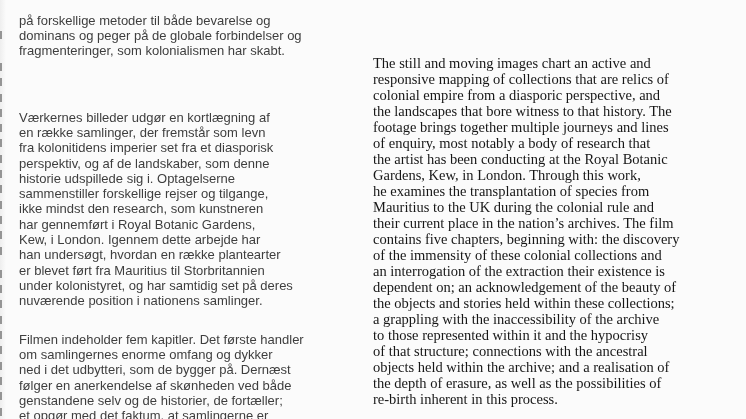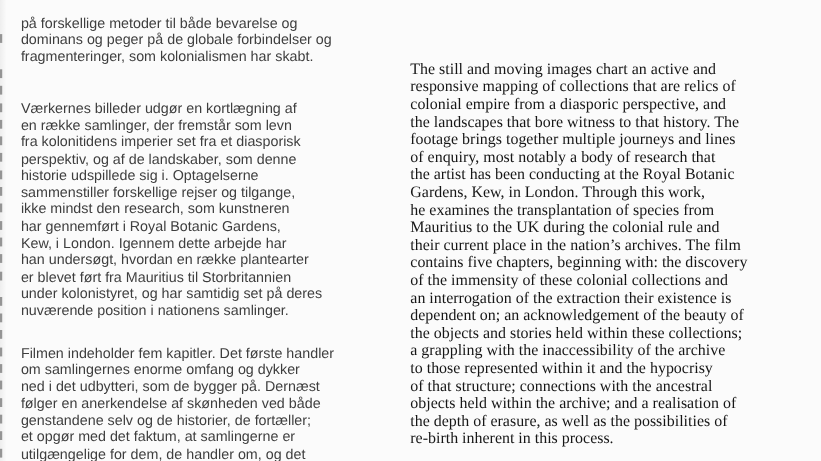--- a/index.html
+++ b/index.html
@@ -28,21 +28,21 @@
   }
   .col { position: absolute; white-space: pre-line; }
   .col p { margin: 0; padding: 0; }
   .col-left {
     left: 19px; top: -2.8px; width: 350px;
     font-family: "Liberation Sans", sans-serif;
     font-size: 13px; line-height: 15.3px;
     color: #3e3e3e;
   }
   .col-left p.p1 { margin-bottom: 17px; }
-  .col-left p.p2 { margin-bottom: 8px; }
+  .col-left p.p2 { margin-bottom: 8px; margin-top: 19px; }
   .col-right {
     left: 373px; top: 7.5px; width: 372px;
     font-family: "Liberation Serif", serif;
     font-size: 14.5px; line-height: 16px;
     color: #161616;
   }
   .col-right p.p1 { margin-bottom: 16px; margin-top: 31px; }
 </style>
 </head>
 <body>

